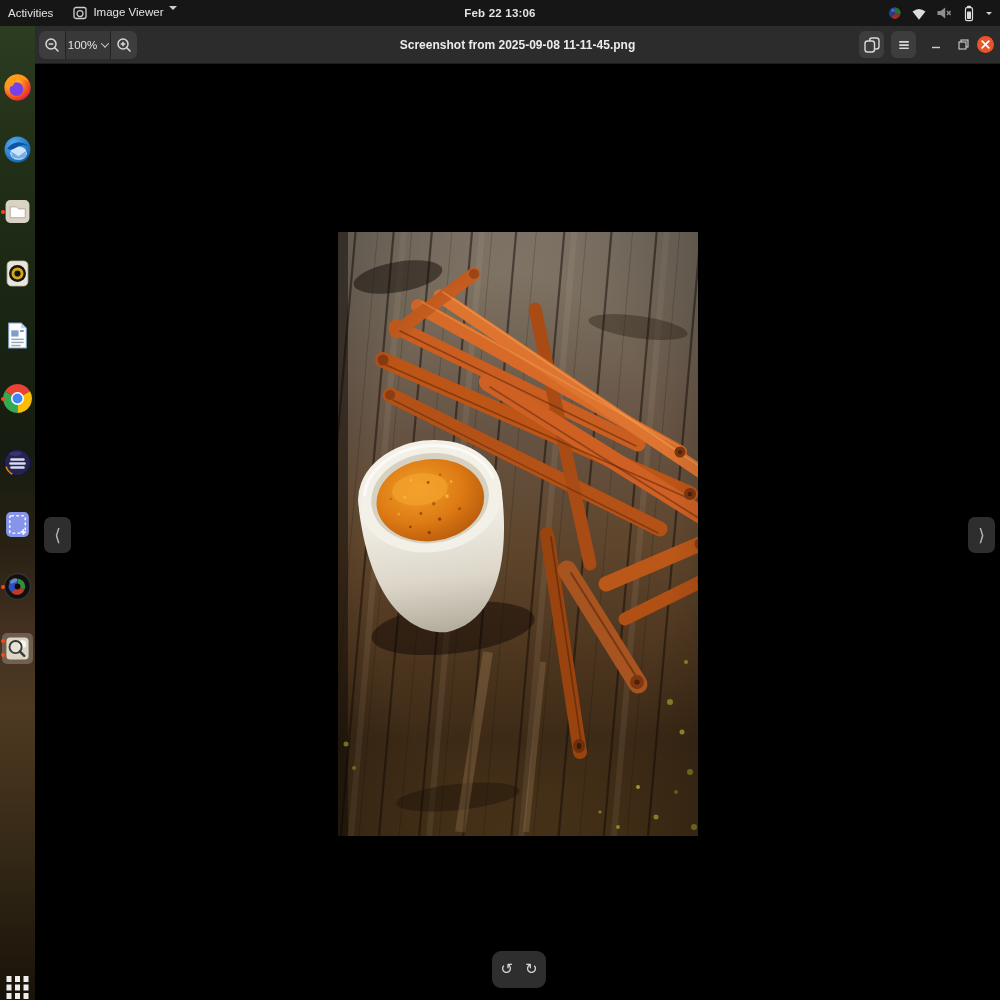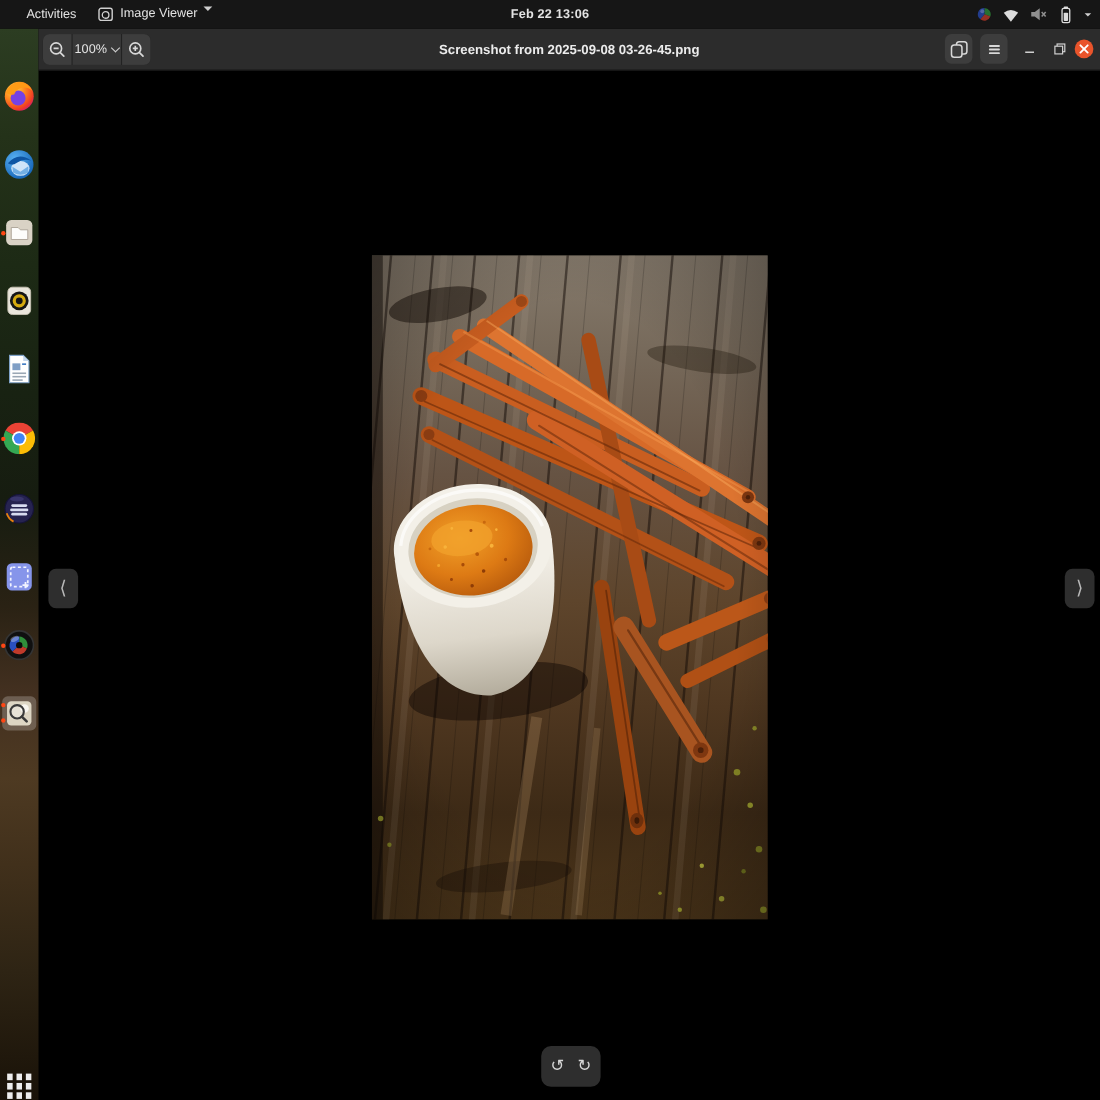--- a/index.html
+++ b/index.html
@@ -2,21 +2,21 @@
 <html><head>
 <meta charset="utf-8">
 <style>
   html,body{margin:0;padding:0;width:1000px;height:1000px;background:#000;overflow:hidden;
     font-family:"Liberation Sans","DejaVu Sans",sans-serif;position:relative;}
   *{box-sizing:border-box;}
 
   
   .topbar{position:absolute;left:0;top:0;width:1000px;height:26px;background:#161616;
     color:#e3e3e3;font-size:11.5px;display:flex;align-items:center;z-index:30;}
-  .tb-left{display:flex;align-items:center;gap:20px;padding-left:24px;}
+  .tb-left{display:flex;align-items:center;gap:20px;padding-left:8px;}
   .appmenu{display:flex;align-items:flex-start;gap:6px;}
   .tb-clock{position:absolute;left:50%;transform:translateX(-50%);font-weight:600;letter-spacing:.2px;}
   .tb-status{position:absolute;right:8px;top:0;height:26px;display:flex;align-items:center;gap:9px;}
   .caret-down{width:0;height:0;border-left:4px solid transparent;border-right:4px solid transparent;
     border-top:4px solid #cfcfcf;display:inline-block;}
   .caret-sm{border-left-width:3px;border-right-width:3px;border-top-width:3.5px;}
 
   
   .dock{position:absolute;left:0;top:26px;width:35px;height:974px;z-index:20;
     background:linear-gradient(180deg,#2c3d22 0%,#243219 10%,#1d2a15 22%,#182212 34%,
@@ -249,21 +249,21 @@
     <div class="seg btn">
       <svg width="16" height="16" viewBox="0 0 16 16">
         <circle cx="7" cy="7" r="5" fill="none" stroke="#d8d8d8" stroke-width="1.5"></circle>
         <line x1="10.8" y1="10.8" x2="14" y2="14" stroke="#d8d8d8" stroke-width="1.6" stroke-linecap="round"></line>
         <line x1="4.7" y1="7" x2="9.3" y2="7" stroke="#d8d8d8" stroke-width="1.5"></line>
         <line x1="7" y1="4.7" x2="7" y2="9.3" stroke="#d8d8d8" stroke-width="1.5"></line>
       </svg>
     </div>
   </div>
 
-  <span class="hb-title">Screenshot from 2025-09-08 03-26-45.png</span>
+  <span class="hb-title">Screenshot from 2025-09-08 11-11-45.png</span>
 
   <div class="hb-right">
     <div class="hb-btn">
       <svg width="18" height="18" viewBox="0 0 18 18">
         <rect x="6.5" y="2" width="9.5" height="11" rx="2.5" fill="none" stroke="#d8d8d8" stroke-width="1.4"></rect>
         <rect x="2" y="5" width="9.5" height="11" rx="2.5" fill="#3d3d3d" stroke="#d8d8d8" stroke-width="1.4"></rect>
       </svg>
     </div>
     <div class="hb-btn">
       <svg width="14" height="14" viewBox="0 0 14 14">

